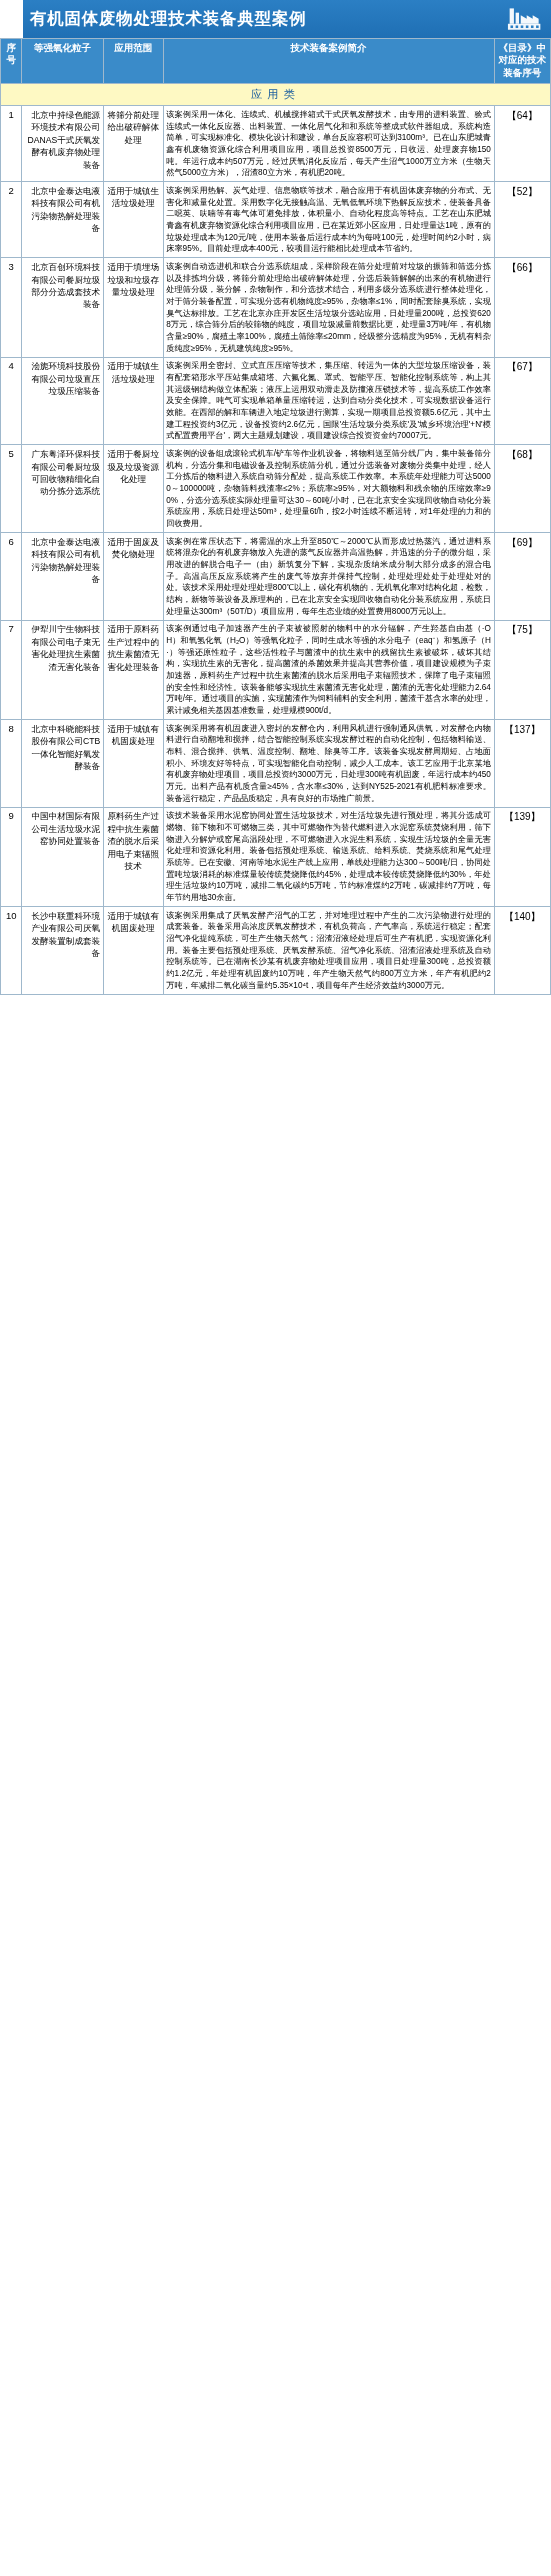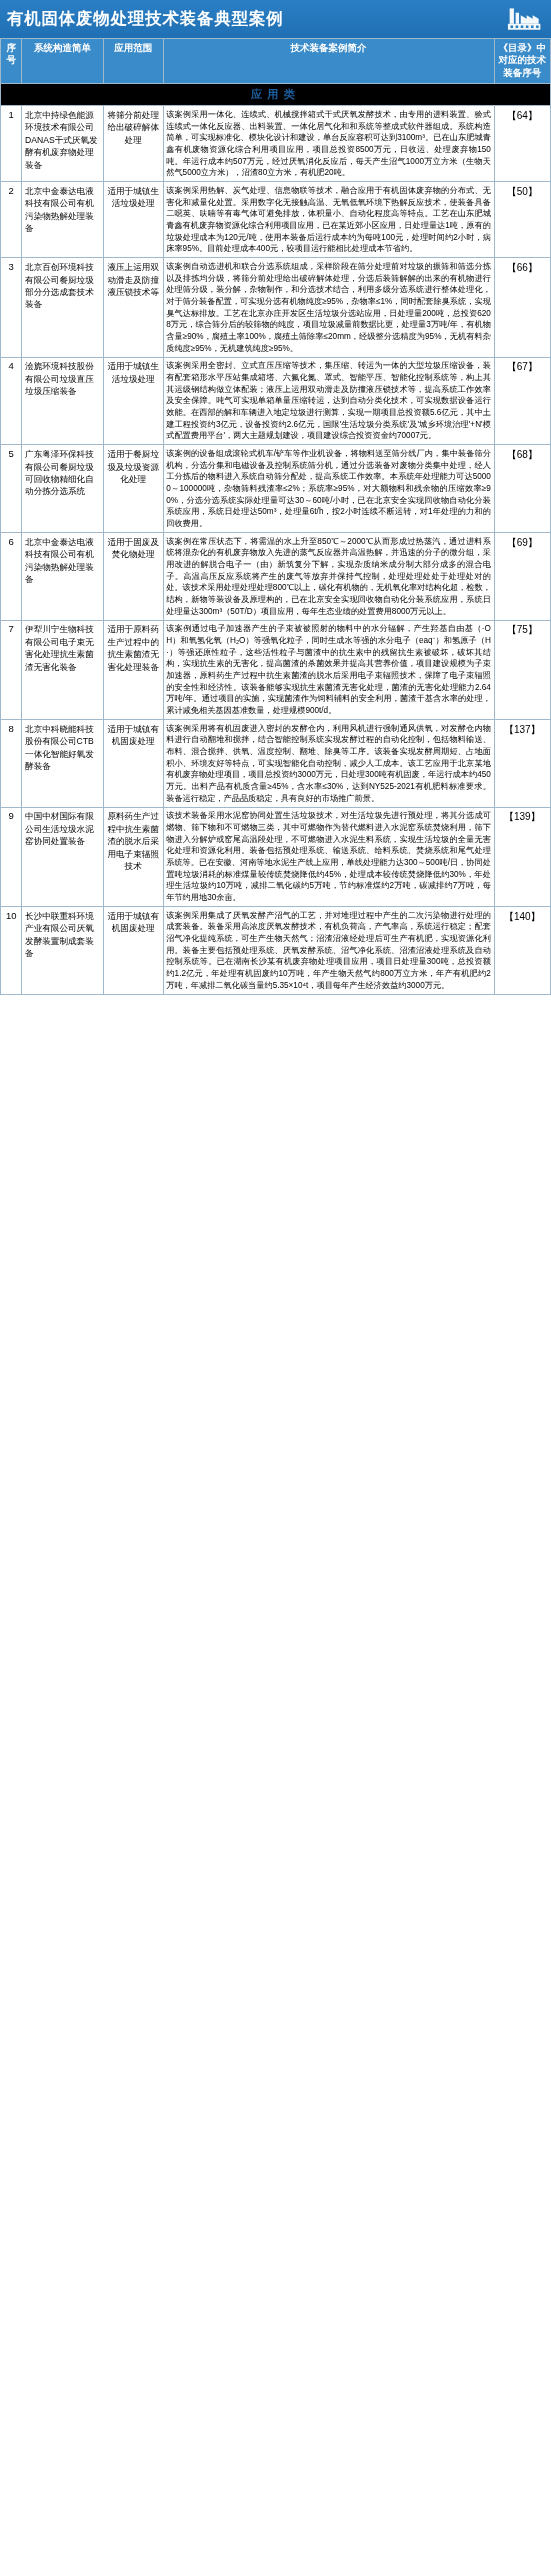--- a/index.html
+++ b/index.html
@@ -15,20 +15,21 @@
     background: #ffffff;
   }
   
   .banner {
     position: relative;
     height: 38px;
     background: linear-gradient(to bottom, #2b7fc4 0%, #1f6fb4 100%);
     display: flex;
     align-items: center;
     padding: 0 6.9px;
+    margin-left: 23px;
   }
   .banner-title {
     color: #ffffff;
     font-size: 16.4px;
     font-weight: bold;
     letter-spacing: 0.9px;
     flex: 1;
   }
   .banner-icon {
     width: 38px; height: 29px;
@@ -60,40 +61,40 @@
     border: 0.9px solid #8fb2cd;
   }
   .col-idx   { width: 19px; }
   .col-name  { width: 72px; }
   .col-scope { width: 53px; }
   .col-desc  { width: 293px; }
   .col-ref   { width: 50px; }
 
   
   tr.section td {
-    background: #000000;
+    background: #fef9c3;
     text-align: center;
     font-size: 11.2px;
-    font-weight: bold;
+    font-weight: normal;
     color: #1c5f9e;
     letter-spacing: 5.2px;
     padding: 3.4px 0;
     vertical-align: middle;
   }
 
   td.idx {
     text-align: center;
     vertical-align: middle;
     font-size: 9.5px;
     color: #000;
   }
   td.name {
     font-size: 8.6px;
     line-height: 1.45;
-    text-align: left;
+    text-align: right;
     vertical-align: middle;
     color: #000;
   }
   td.scope {
     font-size: 8.6px;
     line-height: 1.45;
     text-align: center;
     vertical-align: middle;
     color: #000;
   }
@@ -140,21 +141,21 @@
     <colgroup>
       <col class="col-idx">
         <col class="col-name">
         <col class="col-scope">
         <col class="col-desc">
         <col class="col-ref">
     </colgroup>
     <thead>
       <tr>
         <th>序号</th>
-        <th>系统构造简单</th>
+        <th>等强氧化粒子</th>
         <th>应用范围</th>
         <th>技术装备案例简介</th>
         <th>《目录》中对应的技术装备序号</th>
       </tr>
     </thead>
     <tbody>
 
       <tr class="section">
         <td colspan="5">应用类</td>
       </tr>
@@ -164,26 +165,26 @@
         <td class="name">北京中持绿色能源环境技术有限公司DANAS干式厌氧发酵有机废弃物处理装备</td>
         <td class="scope">将筛分前处理给出破碎解体处理</td>
         <td class="desc">该案例采用一体化、连续式、机械搅拌箱式干式厌氧发酵技术，由专用的进料装置、验式连续式一体化反应器、出料装置、一体化居气化和和系统等整成式软件器组成。系统构造简单，可实现标准化、模块化设计和建设，单台反应容积可达到3100m³。已在山东肥城青鑫有机废物资源化综合利用项目应用，项目总投资8500万元，日收运、处理废弃物150吨。年运行成本约507万元，经过厌氧消化反应后，每天产生沼气1000万立方米（生物天然气5000立方米），沼渣80立方米，有机肥20吨。</td>
         <td class="ref">【64】</td>
       </tr>
       <tr>
         <td class="idx">2</td>
         <td class="name">北京中金泰达电液科技有限公司有机污染物热解处理装备</td>
         <td class="scope">适用于城镇生活垃圾处理</td>
         <td class="desc">该案例采用热解、炭气处理、信息物联等技术，融合应用于有机固体废弃物的分布式、无害化和减量化处置。采用数字化无接触高温、无氧低氧环境下热解反应技术，使装备具备二噁英、呋喃等有毒气体可避免排放，体积量小、自动化程度高等特点。工艺在山东肥城青鑫有机废弃物资源化综合利用项目应用，已在某近郊小区应用，日处理量达1吨，原有的垃圾处理成本为120元/吨，使用本装备后运行成本约为每吨100元，处理时间约2小时，病床率95%。目前处理成本400元，较项目运行能相比处理成本节省约。</td>
-        <td class="ref">【50】</td>
+        <td class="ref">【52】</td>
       </tr>
       <tr>
         <td class="idx">3</td>
         <td class="name">北京百创环境科技有限公司餐厨垃圾部分分选成套技术装备</td>
-        <td class="scope">液压上运用双动滑走及防撞液压锁技术等</td>
+        <td class="scope">适用于填埋场垃圾和垃圾存量垃圾处理</td>
         <td class="desc">该案例自动选进机和联合分选系统组成，采样阶段在筛分处理前对垃圾的振筛和筛选分拣以及排拣均分级，将筛分前处理给出破碎解体处理，分选后装筛解解的出来的有机物进行处理筛分级，装分解，杂物制作，和分选技术结合，利用多级分选系统进行整体处理化，对于筛分装备配置，可实现分选有机物纯度≥95%，杂物率≤1%，同时配套除臭系统，实现臭气达标排放。工艺在北京亦庄开发区生活垃圾分选站应用，日处理量200吨，总投资6208万元，综合筛分后的较筛物的纯度，项目垃圾减量前数据比更，处理量3万吨/年，有机物含量≥90%，腐殖土率100%，腐殖土筛除率≤20mm，经级整分选精度为95%，无机有料杂质纯度≥95%，无机建筑纯度≥95%。</td>
         <td class="ref">【66】</td>
       </tr>
       <tr>
         <td class="idx">4</td>
         <td class="name">浍旎环境科技股份有限公司垃圾直压垃圾压缩装备</td>
         <td class="scope">适用于城镇生活垃圾处理</td>
         <td class="desc">该案例采用全密封、立式直压压缩等技术，集压缩、转运为一体的大型垃圾压缩设备，装有配套箱形水平压站集成箱塔、六氟化氮、罩式、智能平压、智能化控制系统等，构上其其运级钢结构做立体配装；液压上运用双动滑走及防撞液压锁技术等，提高系统工作效率及安全保障。吨气可实现单箱单量压缩转运，达到自动分类化技术，可实现数据设备运行效能。在西部的解和车辆进入地定垃圾进行测算，实现一期项目总投资额5.6亿元，其中土建工程投资约3亿元，设备投资约2.6亿元，国限'生活垃圾分类系统'及'城乡环境治理'+N'模式配置费用平台'，两大主题规划建设，项目建设综合投资资金约70007元。</td>
         <td class="ref">【67】</td>
       </tr>

